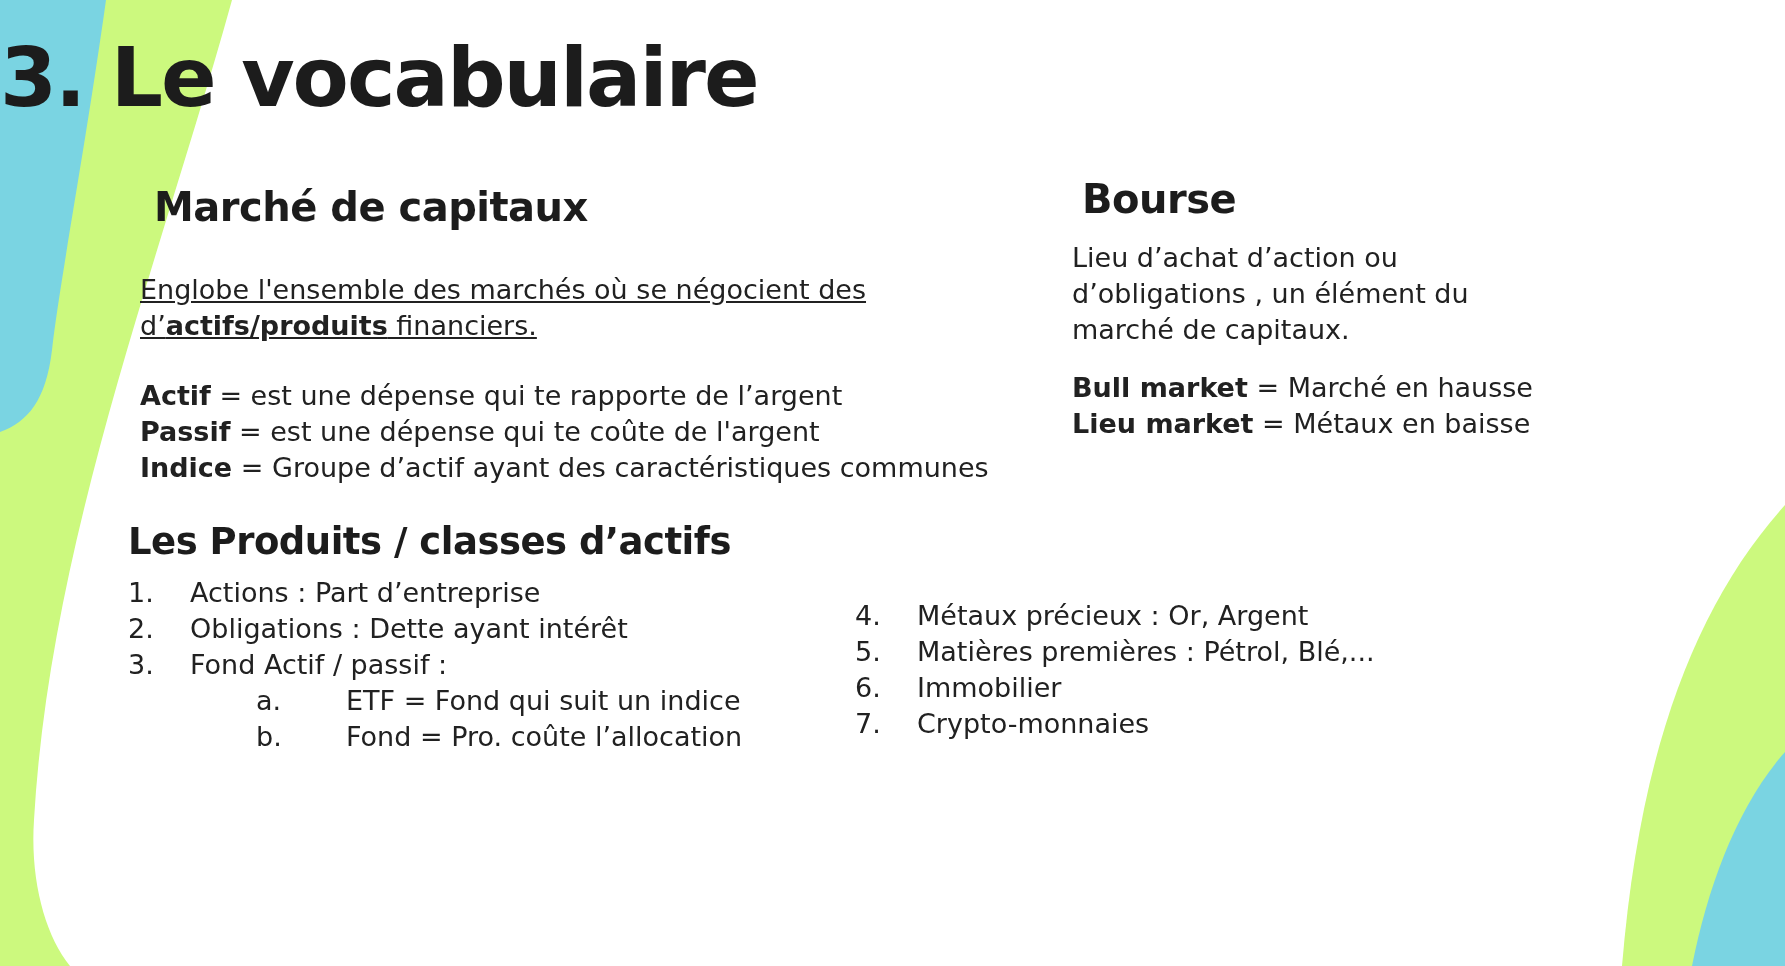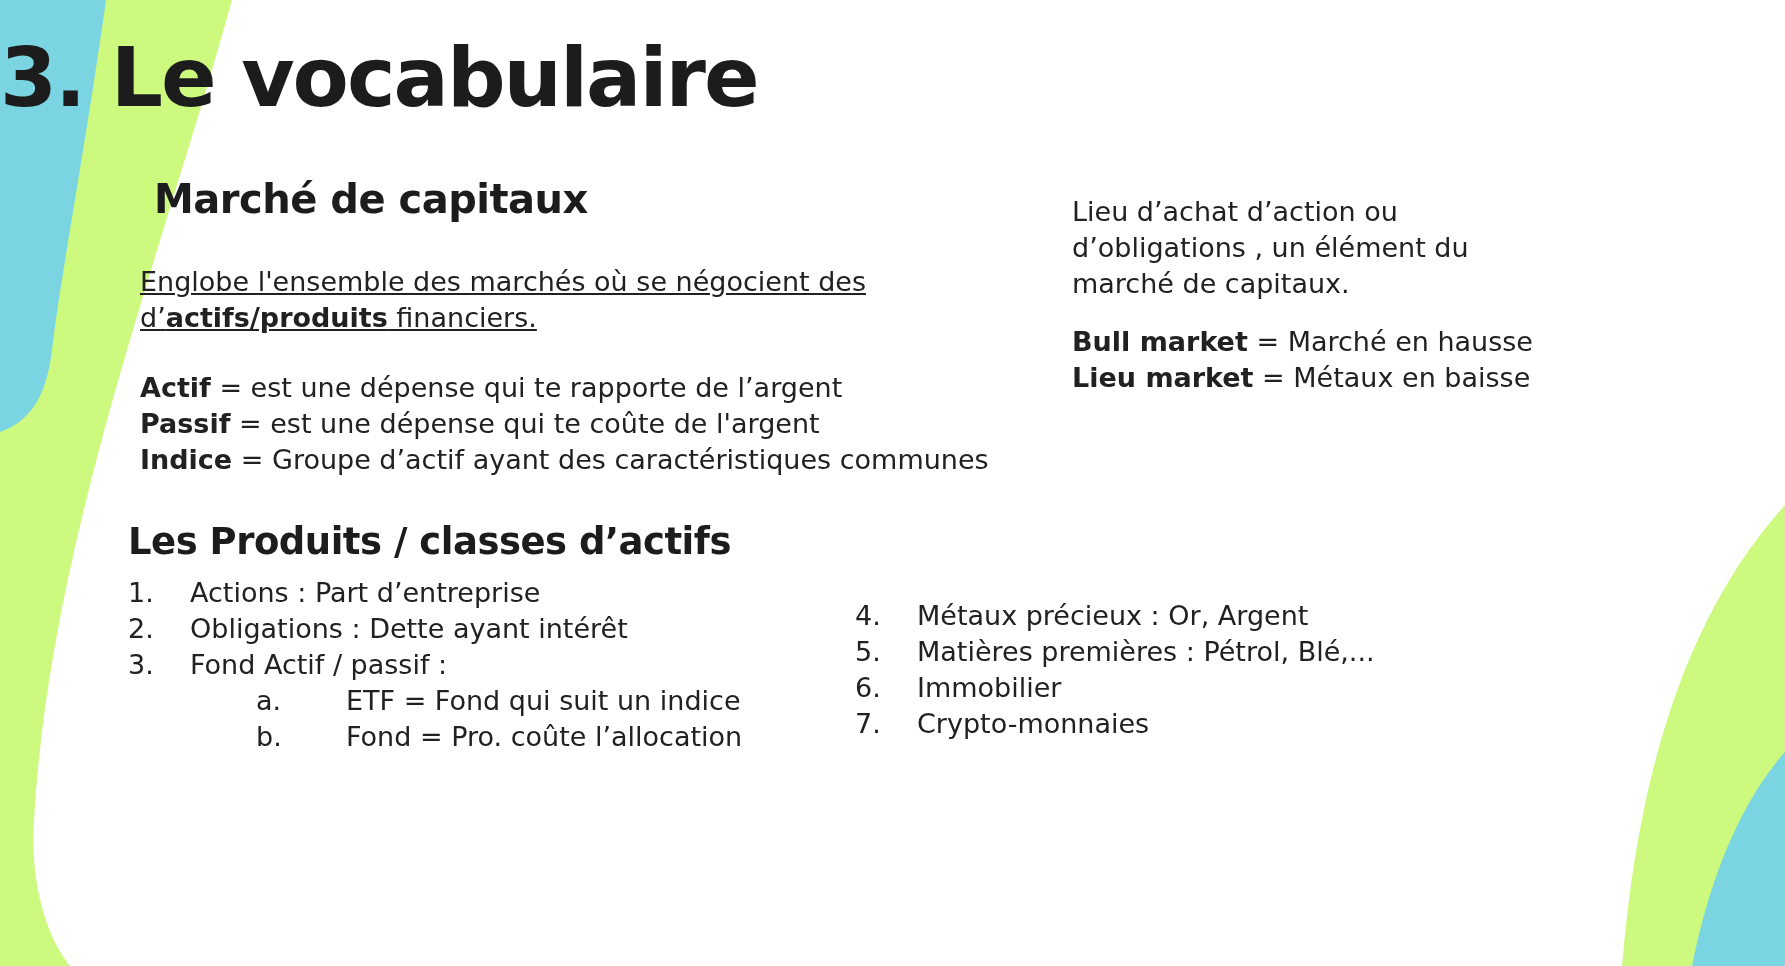--- a/index.html
+++ b/index.html
@@ -37,21 +37,21 @@
     font-size: 40px;
     font-weight: 800;
     letter-spacing: -0.5px;
     color: #1c1c1c;
   }
 
   .body-text { font-size: 27px; line-height: 36px; color: #212121; }
   .bold-term { font-weight: 800; }
 
   
-  .capital-col { position: absolute; left: 140px; top: 176px; width: 960px; }
+  .capital-col { position: absolute; left: 140px; top: 184px; width: 960px; }
   .capital-col h2 { padding-left: 14px; }
   .capital-intro { margin-top: 42px; white-space: nowrap; text-decoration: underline; }
   .capital-defs { margin-top: 34px; white-space: nowrap; }
 
   
   .bourse-col { position: absolute; left: 1072px; top: 176px; width: 560px; }
   .bourse-col h2 { padding-left: 10px; }
   .bourse-desc { margin-top: 18px; width: 460px; }
   .bourse-defs { margin-top: 22px; white-space: nowrap; }
 
@@ -92,20 +92,21 @@
       <span data-interactable="false">d’</span><span class="bold-term" data-interactable="false">actifs/produits</span><span data-interactable="false"> financiers.</span>
     </p>
     <div class="body-text capital-defs" data-interactable="false">
       <div data-interactable="false"><span class="bold-term" data-interactable="false">Actif</span><span data-interactable="false"> = est une dépense qui te rapporte de l’argent</span></div>
       <div data-interactable="false"><span class="bold-term" data-interactable="false">Passif</span><span data-interactable="false"> =  est une dépense qui te coûte de l'argent</span></div>
       <div data-interactable="false"><span class="bold-term" data-interactable="false">Indice</span><span data-interactable="false"> = Groupe d’actif ayant des caractéristiques communes</span></div>
     </div>
   </section>
 
   <section class="bourse-col" data-interactable="false">
+    <h2 class="section-heading" data-interactable="false">Bourse</h2>
     <p class="body-text bourse-desc" data-interactable="false">Lieu d’achat d’action ou d’obligations , un élément du marché de capitaux.</p>
     <div class="body-text bourse-defs" data-interactable="false">
       <div data-interactable="false"><span class="bold-term" data-interactable="false">Bull market</span><span data-interactable="false"> = Marché en hausse</span></div>
       <div data-interactable="false"><span class="bold-term" data-interactable="false">Lieu market</span><span data-interactable="false"> = Métaux en baisse</span></div>
     </div>
   </section>
 
   <section class="products" data-interactable="false">
     <h2 class="section-heading" data-interactable="false">Les Produits / classes d’actifs</h2>
 

